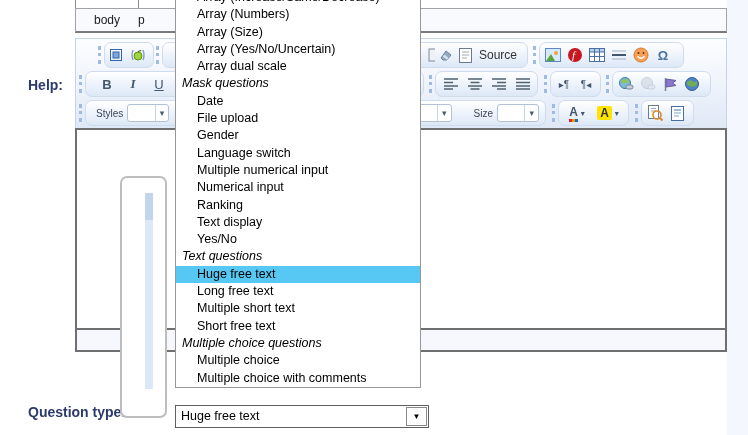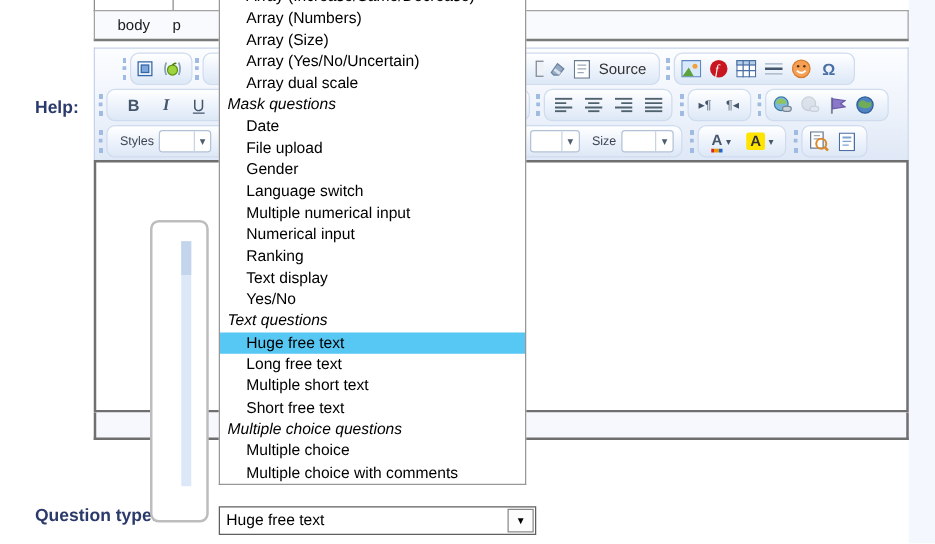--- a/index.html
+++ b/index.html
@@ -271,21 +271,21 @@
       <div class="grip" style="left:3px;top:65px"></div>
       <div class="pill" style="left:9px;top:61px;width:461px;padding:0 6px">
         <span class="tb-label">Styles</span>
         <div class="combo" style="width:42px">
             <span class="arr">▾</span>
           </div>
         <div class="spacer"></div>
         <div class="combo" style="width:40px">
             <span class="arr">▾</span>
           </div>
-        <span class="tb-label" style="margin-left:10px">Size</span>
+        <span class="tb-label" style="margin-left:22px">Size</span>
         <div class="combo" style="width:42px">
             <span class="arr">▾</span>
           </div>
       </div>
       <div class="grip" style="left:476px;top:65px"></div>
       <div class="pill" style="left:482px;top:61px;width:71px;padding:0 3px">
         <div class="ibox" style="width:30px">
           <span style="font-size:12px;font-weight:bold;color:#44566b;border-bottom:3px solid;border-image:linear-gradient(90deg,#d22 33%,#e90 33% 66%,#26c 66%) 1">A</span>
           <span style="font-size:8px;color:#44566b;margin-left:3px">▾</span>
         </div>

